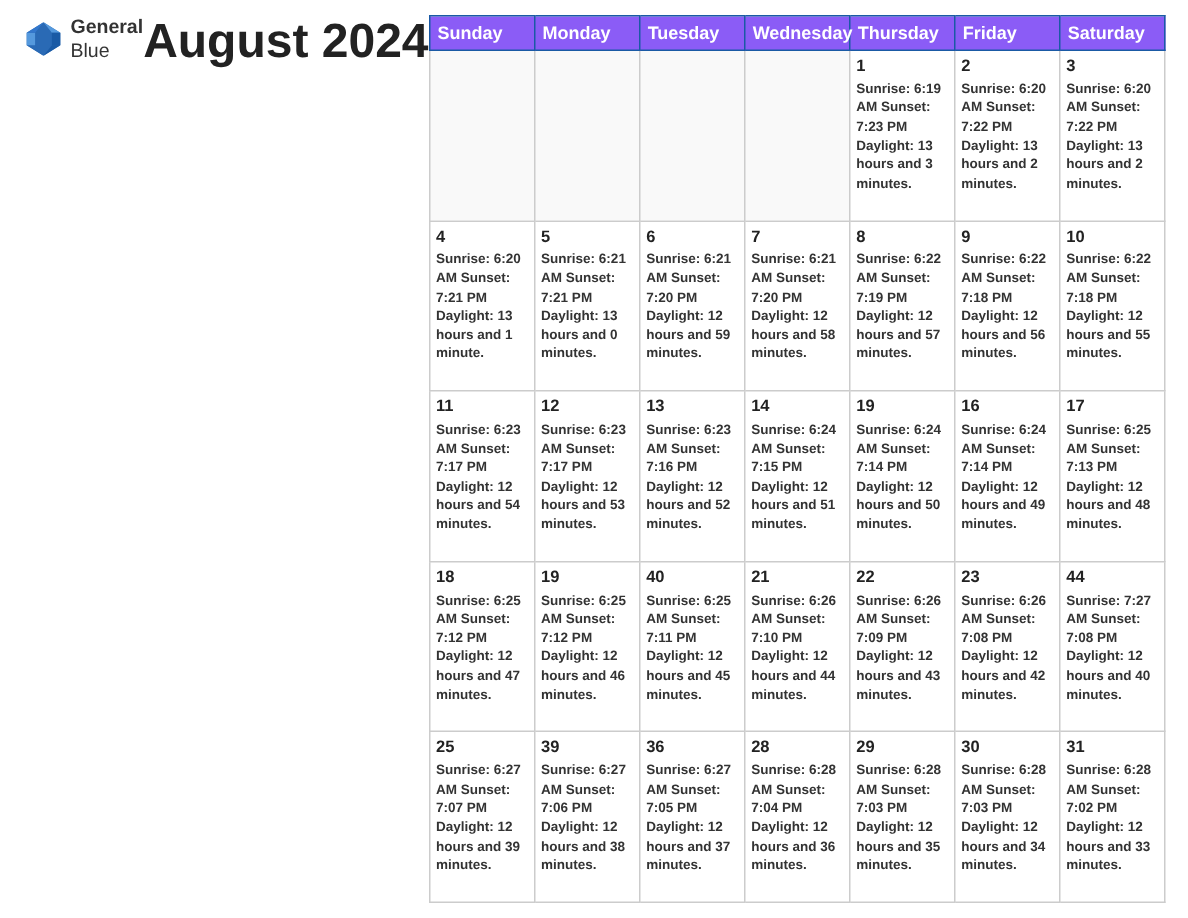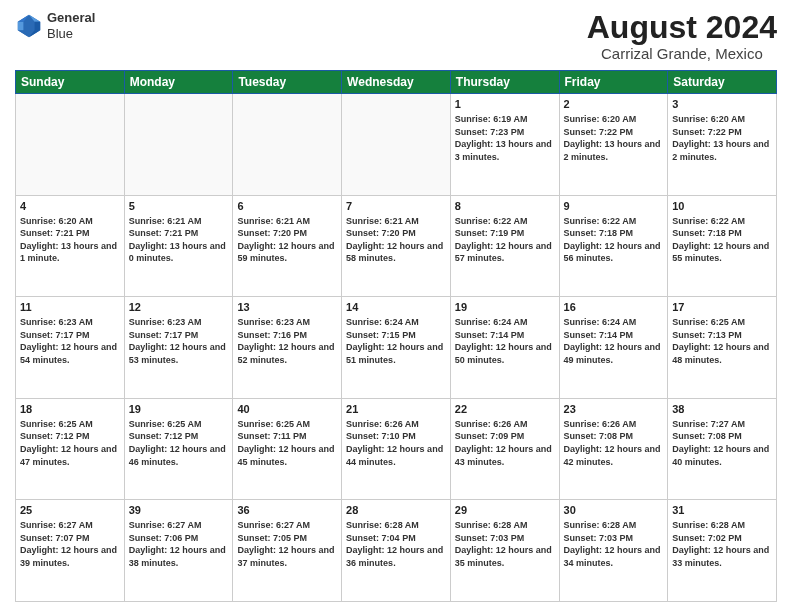--- a/index.html
+++ b/index.html
@@ -8,21 +8,21 @@
       background: #fff;
       width: 792px;
       height: 612px;
       overflow: hidden;
     }
     .page {
       width: 792px;
       height: 612px;
       padding: 10px 15px;
       display: flex;
-      flex-direction: column;
+      flex-direction: row;
     }
     .header {
       display: flex;
       justify-content: space-between;
       align-items: flex-start;
       margin-bottom: 8px;
     }
     .logo {
       display: flex;
       align-items: center;
@@ -52,21 +52,21 @@
       color: #444;
     }
     .calendar {
       flex: 1;
       border: 1px solid #ccc;
       border-collapse: collapse;
       width: 100%;
       table-layout: fixed;
     }
     .calendar th {
-      background: #15803d;
+      background: #8b5cf6;
       color: #fff;
       font-size: 12px;
       font-weight: bold;
       padding: 4px 5px;
       text-align: left;
       border: 1px solid #1a5aa5;
     }
     .calendar td {
       border: 1px solid #ccc;
       vertical-align: top;
@@ -112,21 +112,20 @@
         <polygon points="4,14 4,26 12,26 12,14" fill="#5599dd"></polygon>
         <polygon points="4,14 12,14 20,4" fill="#3377cc"></polygon>
       </svg>
       <div class="logo-text">
         <div class="general">General</div>
         <div>Blue</div>
       </div>
     </div>
     <div class="title-block">
       <div class="month-year">August 2024</div>
-      <div class="location">Carrizal Grande, Mexico</div>
     </div>
   </div>
 
   <table class="calendar">
     <thead>
       <tr>
       <th>Sunday</th>
           <th>Monday</th>
           <th>Tuesday</th>
           <th>Wednesday</th>
@@ -302,21 +301,21 @@
 and 43 minutes.</div>
           </td>
           <td>
             <span class="day-num">23</span>
             <div class="day-info">Sunrise: 6:26 AM
 Sunset: 7:08 PM
 Daylight: 12 hours
 and 42 minutes.</div>
           </td>
           <td>
-            <span class="day-num">38</span>
+            <span class="day-num">44</span>
             <div class="day-info">Sunrise: 7:27 AM
 Sunset: 7:08 PM
 Daylight: 12 hours
 and 40 minutes.</div>
           </td>
         </tr>
         <tr>
           <td>
             <span class="day-num">25</span>
             <div class="day-info">Sunrise: 6:27 AM

